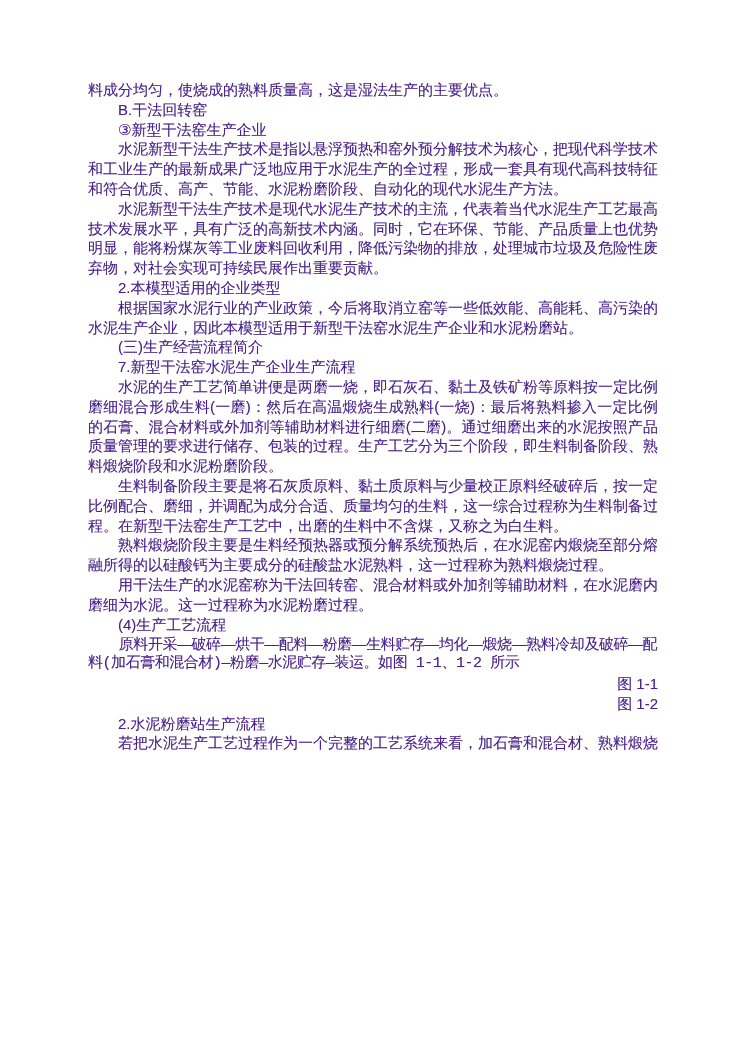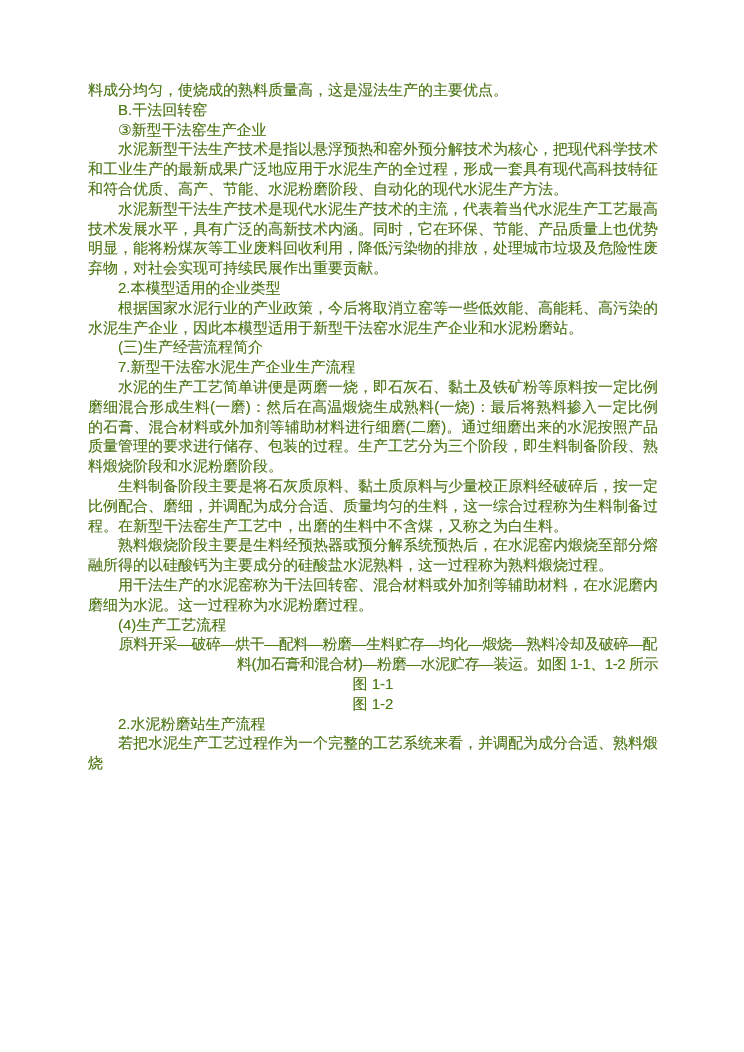--- a/index.html
+++ b/index.html
@@ -15,31 +15,31 @@
     overflow: hidden;
     font-family: "Liberation Sans", "DejaVu Sans", sans-serif;
   }
   .content {
     position: absolute;
     left: 88px;
     top: 80px;
     width: 570px;
     font-size: 15px;
     line-height: 19.8px;
-    color: #4d7c0f;
+    color: #4c1d95;
     text-align: justify;
     text-shadow: 0 0 0.5px rgba(70,70,70,0.45);
   }
   .content p { margin: 0; padding: 0; }
 
   .k-continuation { text-indent: 0; }
   .k-body        { text-indent: 2em; }
   .k-flow-line   { text-indent: 2em; white-space: nowrap; letter-spacing: -0.45px; text-align: center; }
-  .k-flow-wrap   { text-indent: 0; white-space: nowrap; letter-spacing: -0.45px; text-align: right; margin-top: 7px; }
-  .k-caption     { text-indent: 0; text-align: center; margin-top: 16px; }
+  .k-flow-wrap   { text-indent: 0; white-space: nowrap; letter-spacing: -0.45px; text-align: left; margin-top: 7px; font-family: Liberation Mono, monospace; }
+  .k-caption     { text-indent: 0; text-align: right; margin-top: 16px; }
   .k-heading-late{ text-indent: 2em; margin-top: 17px; }
   .k-body-late   { text-indent: 2em; margin-top: 6px; }
 </style>
 </head>
 <body>
 
 <div class="page">
   <div class="content" id="document-content">
       <p class="k-continuation">料成分均匀，使烧成的熟料质量高，这是湿法生产的主要优点。</p>
       <p class="k-body">B.干法回转窑</p>
@@ -53,15 +53,15 @@
       <p class="k-body">水泥的生产工艺简单讲便是两磨一烧，即石灰石、黏土及铁矿粉等原料按一定比例磨细混合形成生料(一磨)：然后在高温煅烧生成熟料(一烧)：最后将熟料掺入一定比例的石膏、混合材料或外加剂等辅助材料进行细磨(二磨)。通过细磨出来的水泥按照产品质量管理的要求进行储存、包装的过程。生产工艺分为三个阶段，即生料制备阶段、熟料煅烧阶段和水泥粉磨阶段。</p>
       <p class="k-body">生料制备阶段主要是将石灰质原料、黏土质原料与少量校正原料经破碎后，按一定比例配合、磨细，并调配为成分合适、质量均匀的生料，这一综合过程称为生料制备过程。在新型干法窑生产工艺中，出磨的生料中不含煤，又称之为白生料。</p>
       <p class="k-body">熟料煅烧阶段主要是生料经预热器或预分解系统预热后，在水泥窑内煅烧至部分熔融所得的以硅酸钙为主要成分的硅酸盐水泥熟料，这一过程称为熟料煅烧过程。</p>
       <p class="k-body">用干法生产的水泥窑称为干法回转窑、混合材料或外加剂等辅助材料，在水泥磨内磨细为水泥。这一过程称为水泥粉磨过程。</p>
       <p class="k-body">(4)生产工艺流程</p>
       <p class="k-flow-line">原料开采—破碎—烘干—配料—粉磨—生料贮存—均化—煅烧—熟料冷却及破碎—配</p>
       <p class="k-flow-wrap">料(加石膏和混合材)—粉磨—水泥贮存—装运。如图 1-1、1-2 所示</p>
       <p class="k-caption">图 1-1</p>
       <p class="k-caption">图 1-2</p>
       <p class="k-heading-late">2.水泥粉磨站生产流程</p>
-      <p class="k-body-late">若把水泥生产工艺过程作为一个完整的工艺系统来看，并调配为成分合适、熟料煅烧</p>
+      <p class="k-body-late">若把水泥生产工艺过程作为一个完整的工艺系统来看，加石膏和混合材、熟料煅烧</p>
     </div>
 </div>
 
 </body></html>

